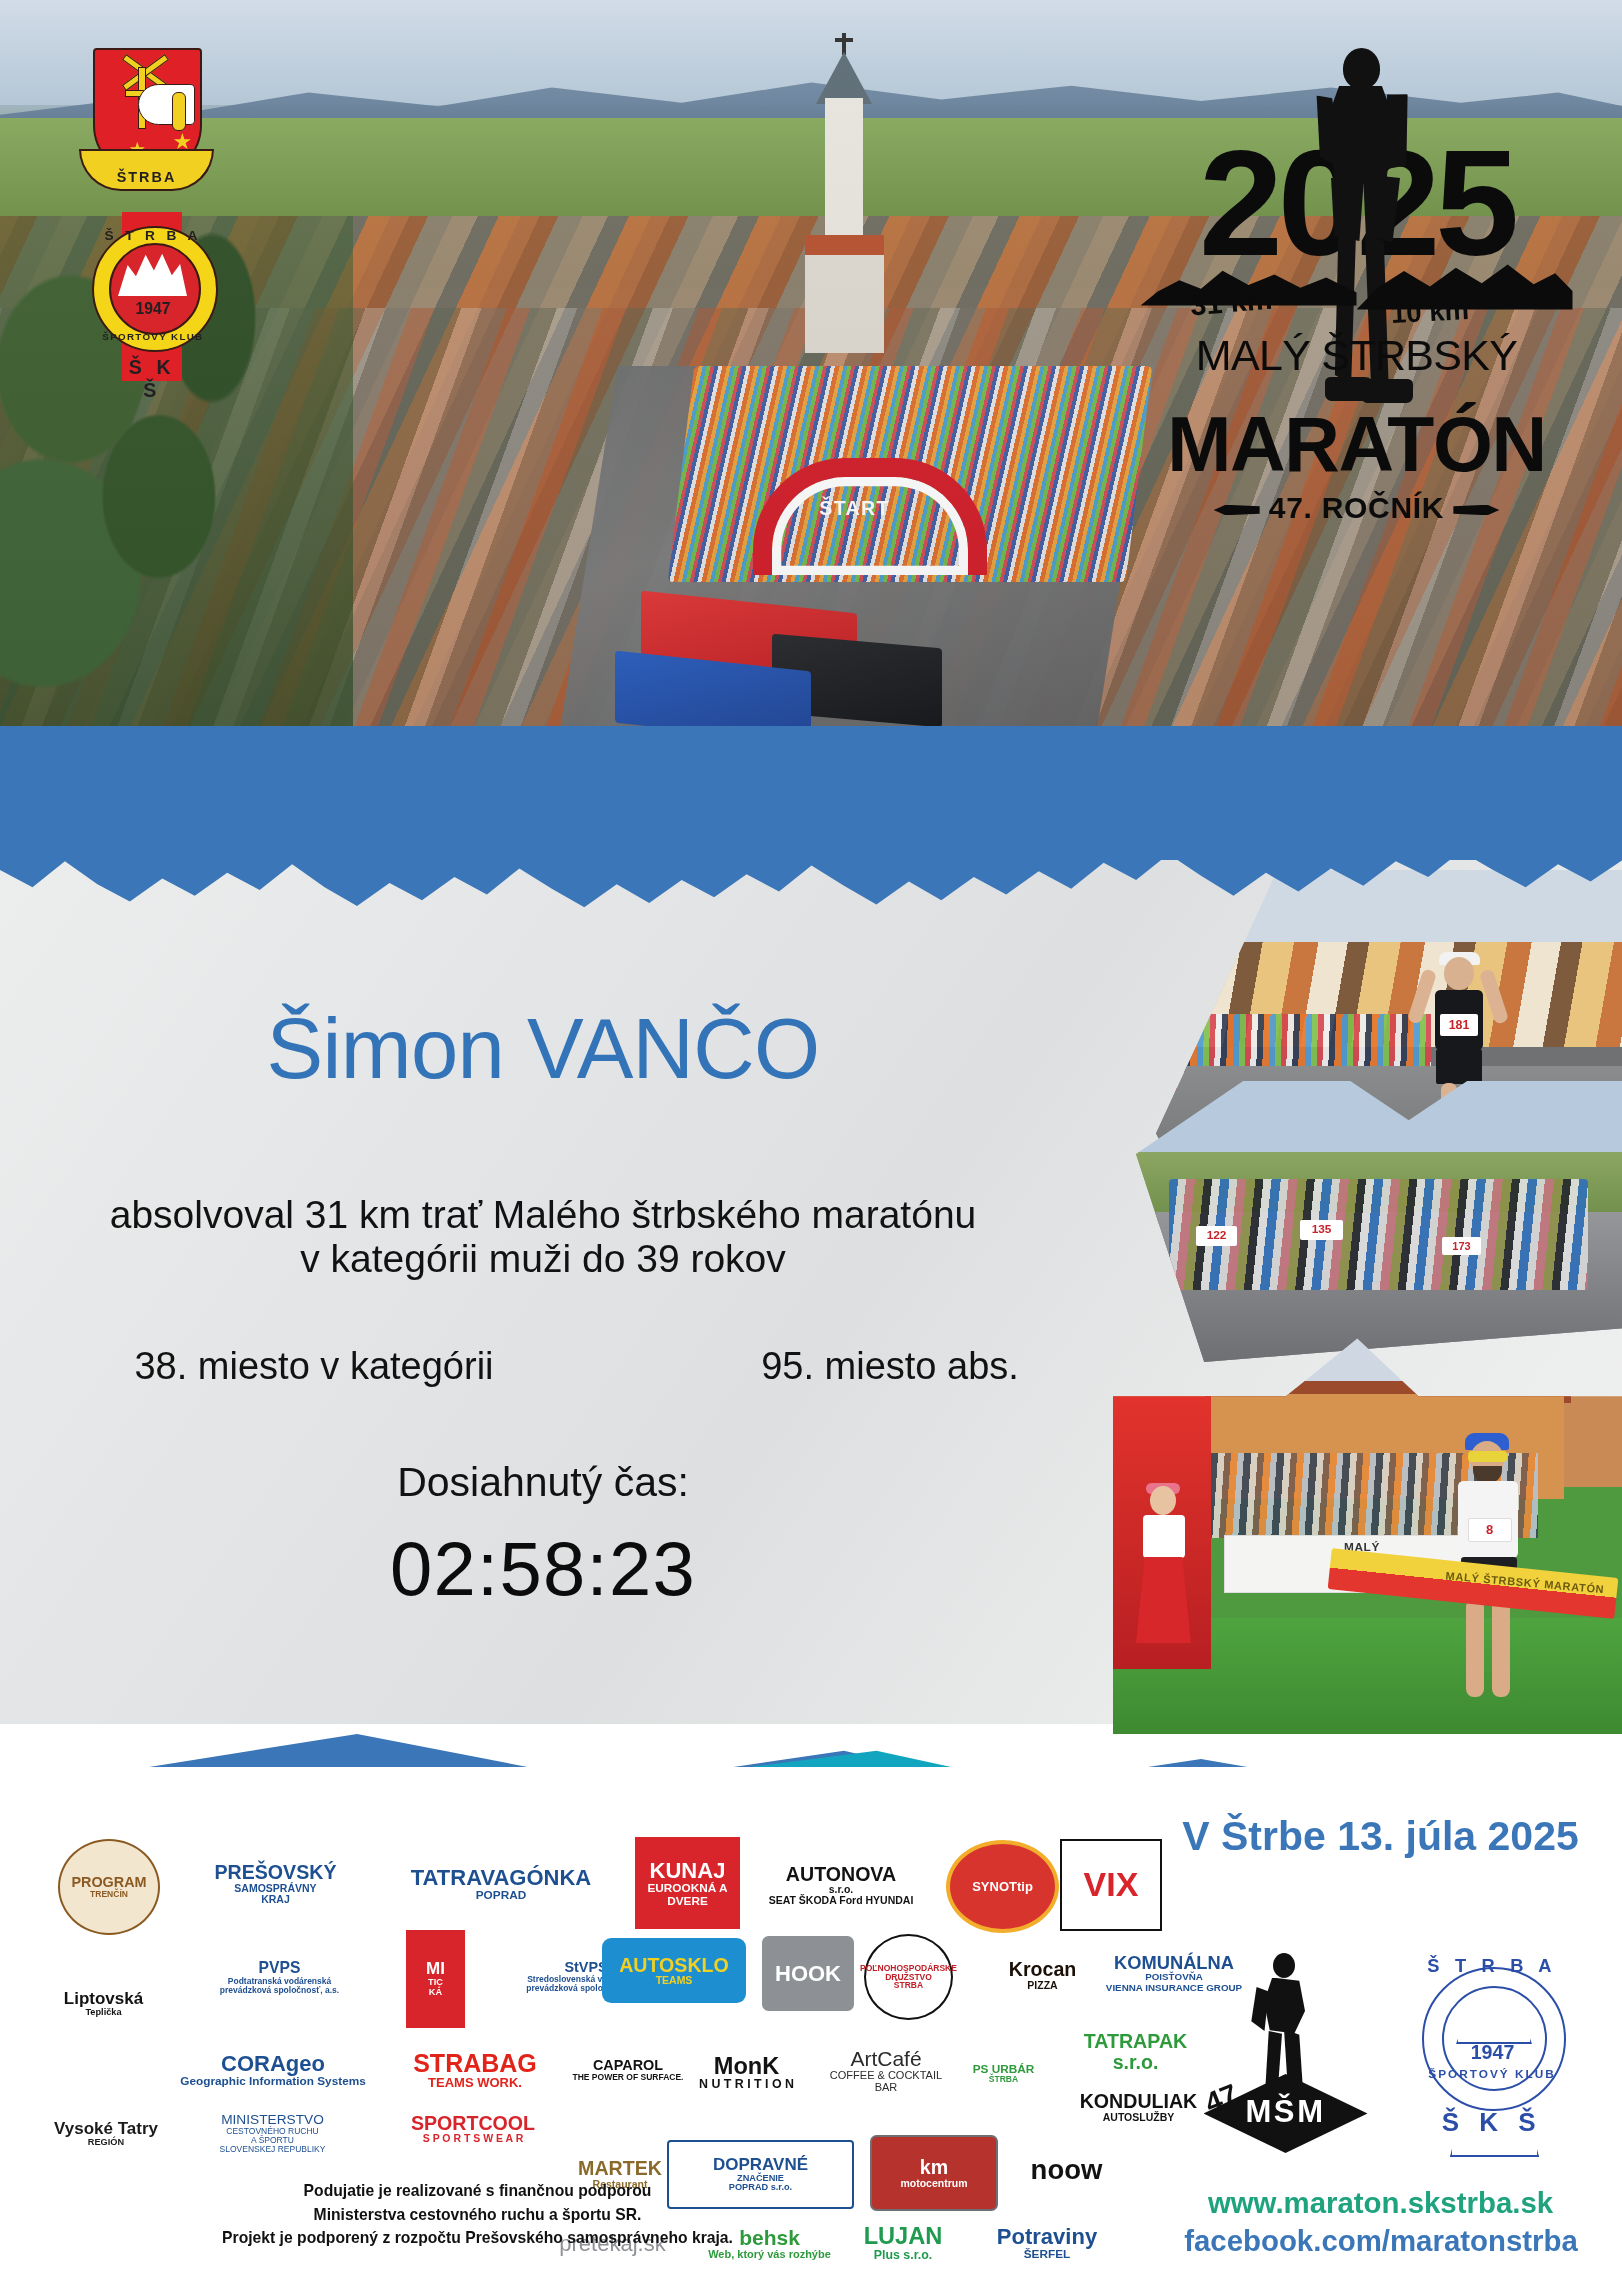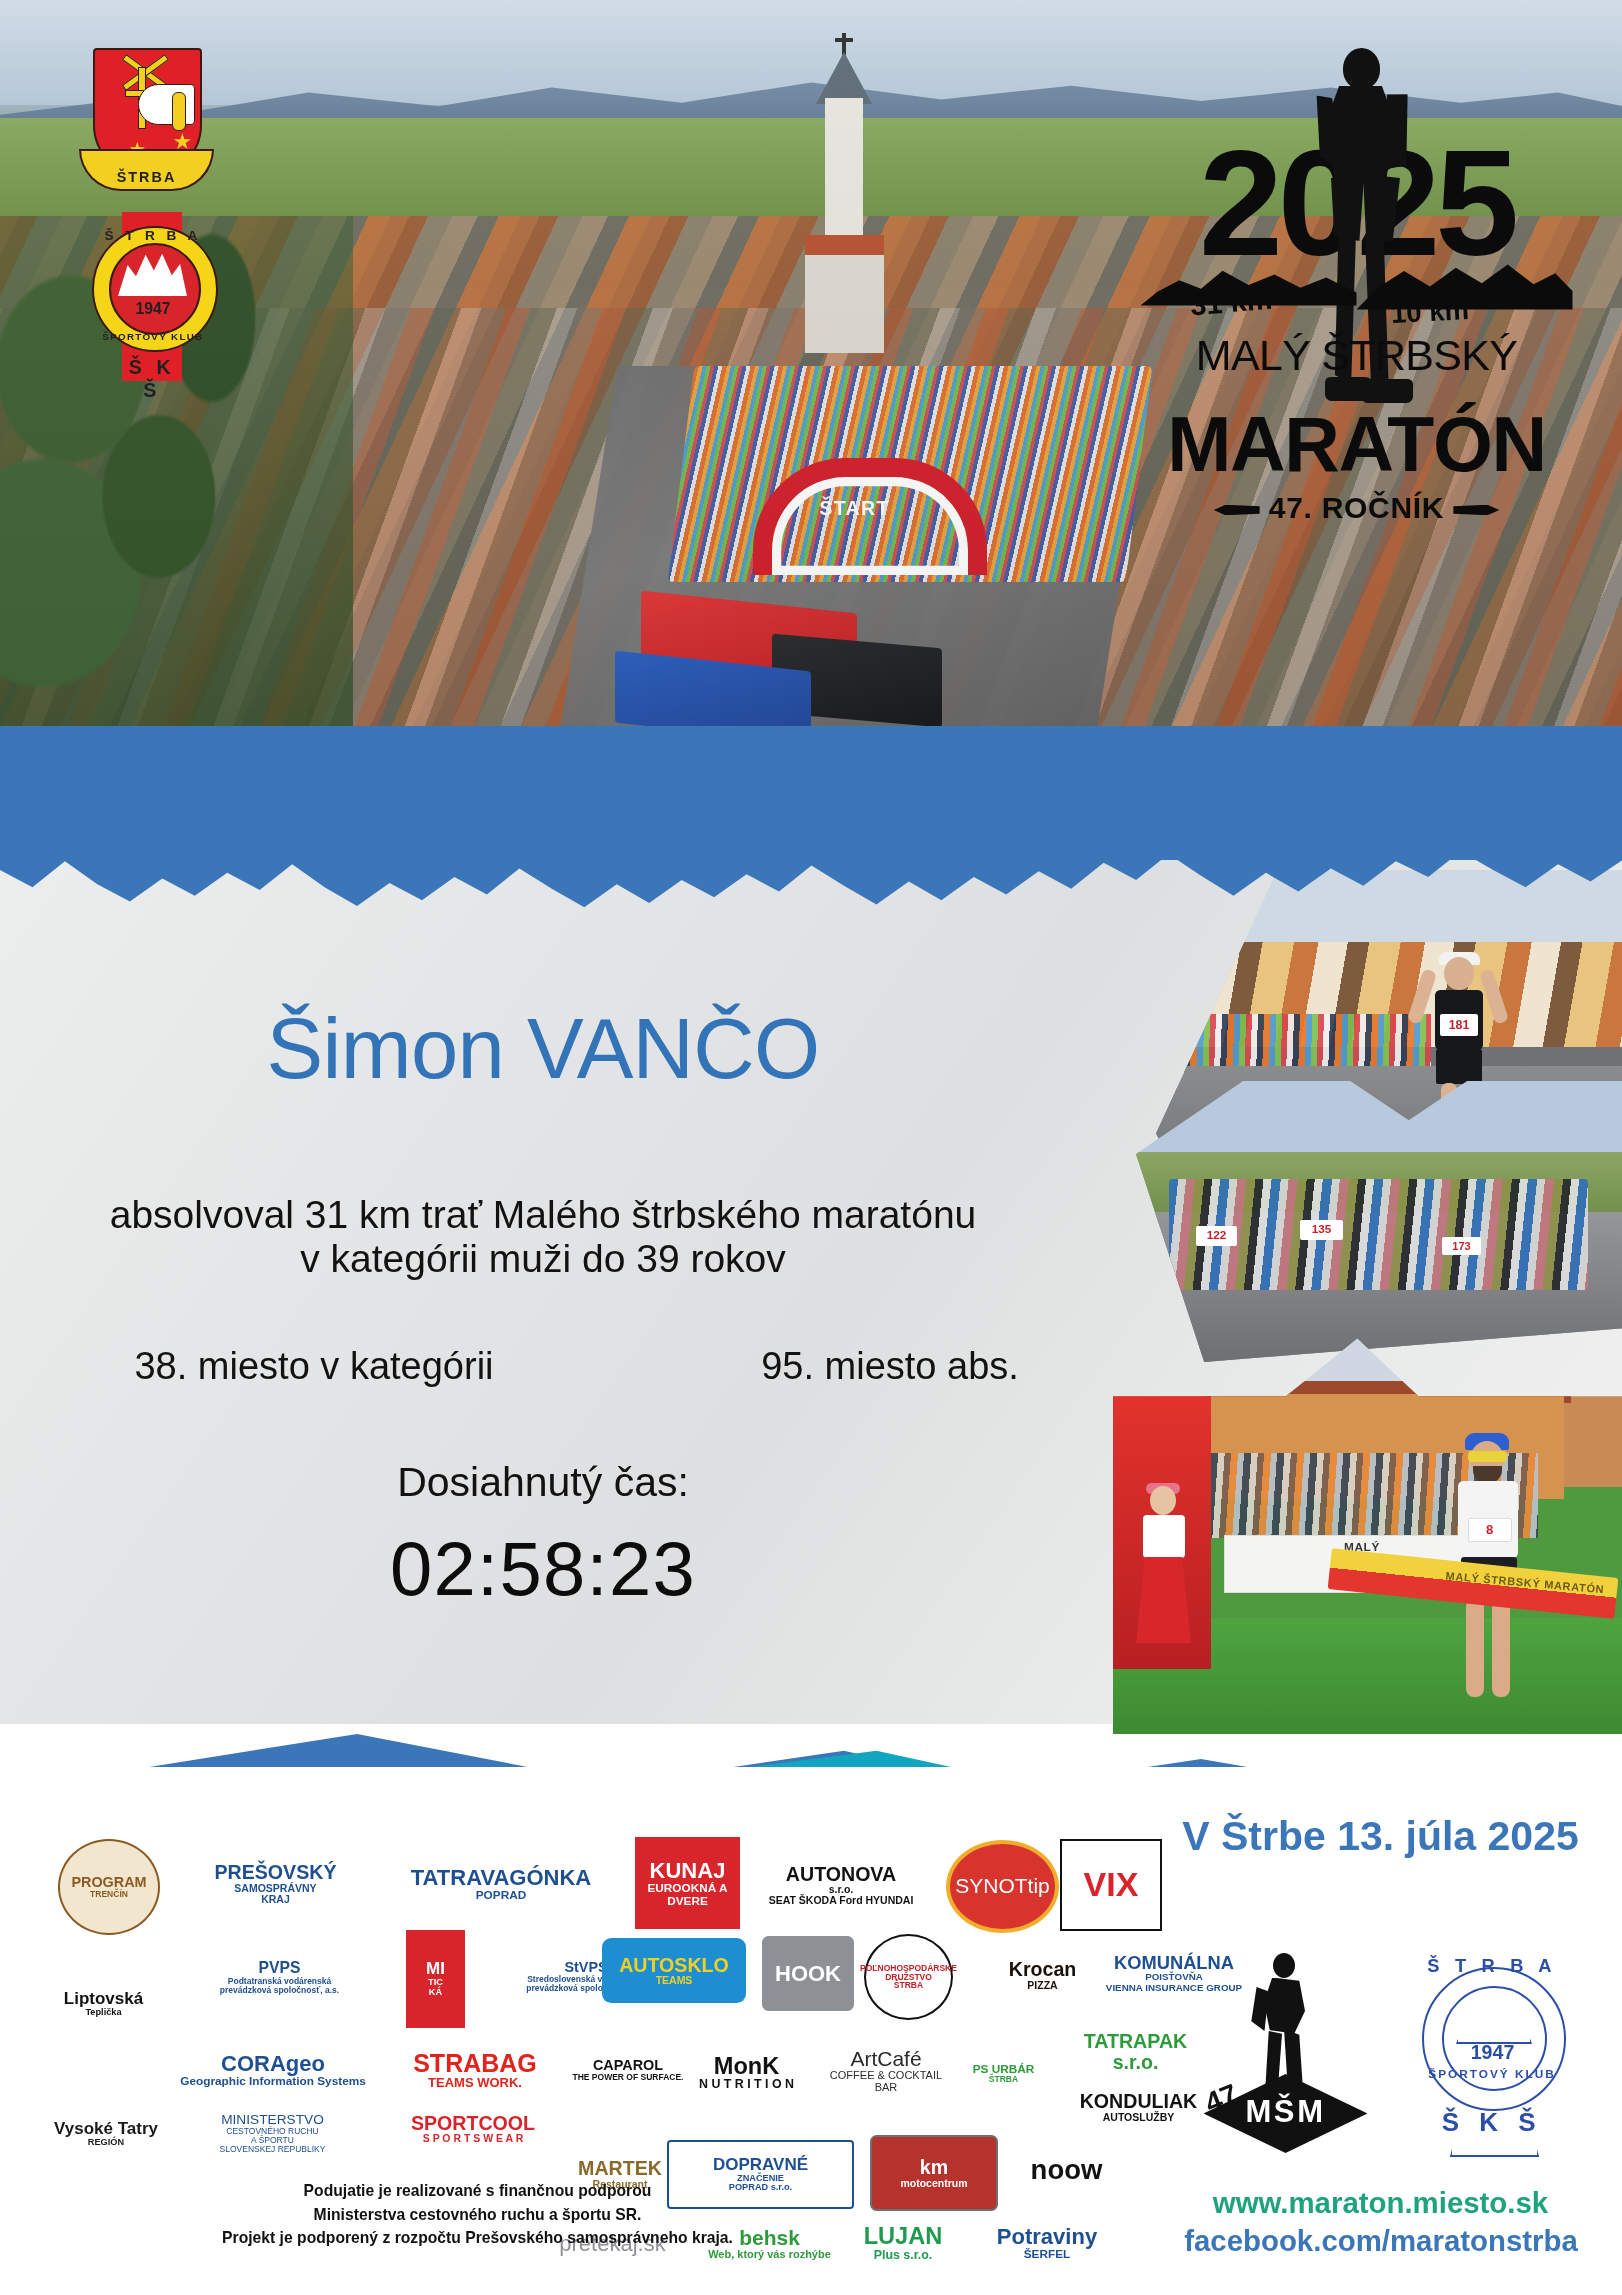--- a/index.html
+++ b/index.html
@@ -476,21 +476,21 @@
       </div>
       <div class="spon" style="left: 746px; top: 1839px; width: 190px; height: 92px; background: transparent; border-radius: 0px; border: none;">
         <div>
           <span style="color: rgb(18, 18, 18); font-weight: bold; font-size: 19.6px;">AUTONOVA</span>
           <span style="color: rgb(18, 18, 18); font-weight: bold; font-size: 10.5px;">s.r.o.</span>
           <span style="color: rgb(18, 18, 18); font-weight: bold; font-size: 10.5px;">SEAT ŠKODA Ford HYUNDAI</span>
         </div>
       </div>
       <div class="spon" style="left: 946px; top: 1840px; width: 105px; height: 85px; background: rgb(216, 52, 46); border-radius: 50%; border: 4.6px solid rgb(242, 174, 42);">
         <div>
-          <span style="color: rgb(255, 255, 255); font-weight: normal; font-size: 21px;">SYNOTtip</span>
+          <span style="color: rgb(255, 255, 255); font-weight: bold; font-size: 13px;">SYNOTtip</span>
         </div>
       </div>
       <div class="spon" style="left: 1060px; top: 1839px; width: 98px; height: 88px; background: rgb(255, 255, 255); border-radius: 0px; border: 2.6px solid rgb(17, 17, 17);">
         <div>
           <span style="color: rgb(216, 36, 43); font-weight: bold; font-size: 34px;">VIX</span>
         </div>
       </div>
       <div class="spon" style="left: 51px; top: 1938px; width: 105px; height: 131px; background: transparent; border-radius: 0px; border: none;">
         <div>
           <span style="color: rgb(18, 18, 18); font-weight: bold; font-size: 17px;">Liptovská</span>
@@ -686,17 +686,17 @@
     <div class="st-circle"></div>
     <div class="st-circle2"></div>
     <div class="st-tri"></div>
     <div class="st-mtn"></div>
     <div class="st-top">Š T R B A</div>
     <div class="st-year">1947</div>
     <div class="st-bot">ŠPORTOVÝ KLUB</div>
     <div class="st-sks">Š K Š</div>
   </div>
 
-  <a class="url1" href="#" style="text-decoration:none;">www.maraton.miesto.sk</a>
+  <a class="url1" href="#" style="text-decoration:none;">www.maraton.skstrba.sk</a>
   <a class="url2" href="#" style="text-decoration:none;">facebook.com/maratonstrba</a>
 
 </div>
 
 
 </body></html>

